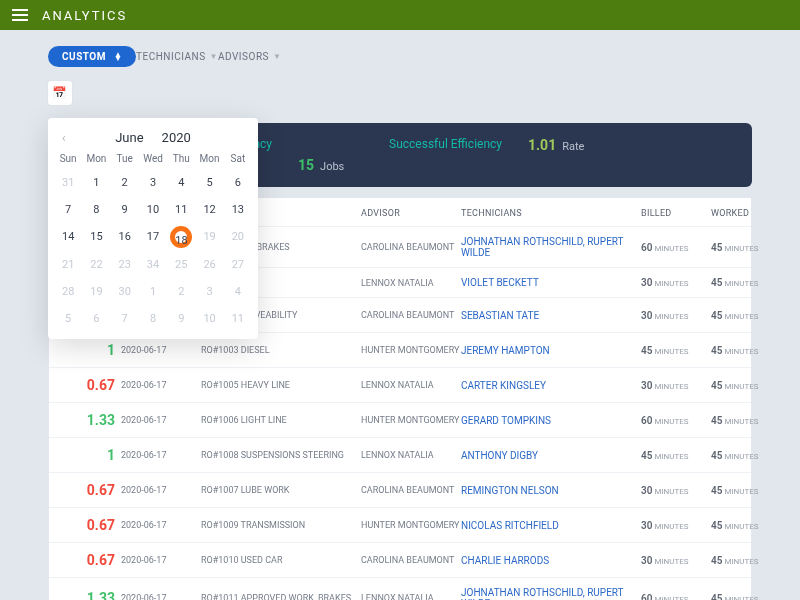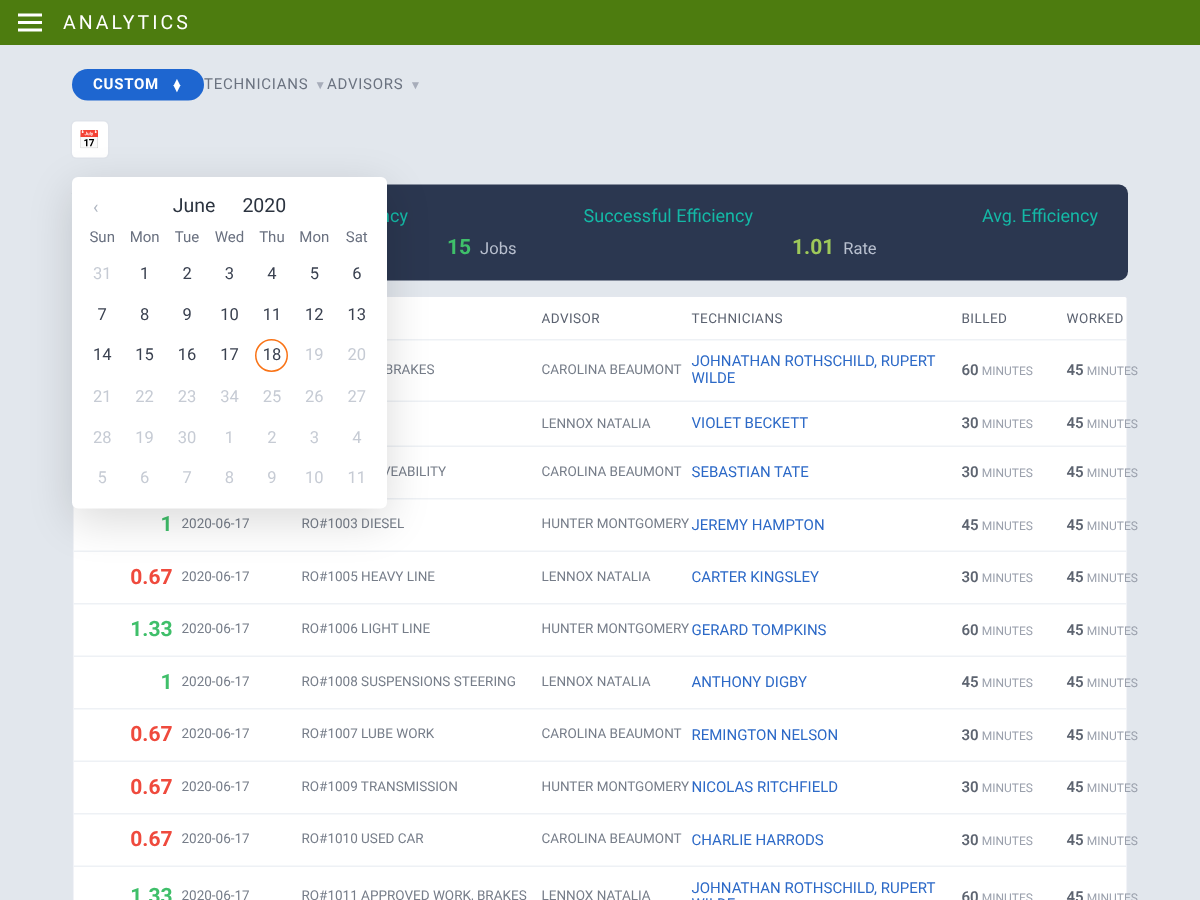--- a/index.html
+++ b/index.html
@@ -16,21 +16,21 @@
   .tri { font-size:8px; color:#a7adba; }
   .cal-btn { margin-top:14px; width:24px; height:24px; background:#fff; border-radius:3px; display:flex; align-items:center; justify-content:center; box-shadow:0 0 0 1px #dfe3ea; cursor:pointer; font-size:12px; color:#1b2a44;}
   .calendar-pop { position:absolute; top:88px; left:48px; background:#fff; border-radius:4px; box-shadow:0 8px 30px rgba(0,0,0,0.15); width:210px; padding:8px 6px 10px; z-index:10; }
   .cal-head { display:flex; align-items:center; justify-content:center; gap:18px; position:relative; padding:4px 0 6px; }
   .cal-prev { position:absolute; left:8px; color:#b0b7c2; font-size:12px; cursor:pointer; }
   .cal-month,.cal-year{ font-size:13px; color:#2c3440; }
   .cal-grid { display:grid; grid-template-columns:repeat(7,1fr); text-align:center; row-gap:6px; }
   .cal-grid .dow { font-size:10px; color:#6a7180; padding:2px 0; }
   .cal-grid .day { font-size:11px; color:#3a4150; padding:4px 0; cursor:pointer; }
   .cal-grid .day.out { color:#c6cbd4; }
-  .cal-grid .day.sel { border:1px solid #f97316; border-radius:50%; width:22px; height:22px; line-height:20px; margin:0 auto; padding:0; }
+  .cal-grid .day.sel { border:5px solid #f97316; border-radius:50%; width:22px; height:22px; line-height:20px; margin:0 auto; padding:0; }
   .metrics { margin-top:18px; background:#2b3750; border-radius:6px; color:#fff; display:flex; padding:14px 20px; gap:26px; }
   .metric { flex:1; }
   .metric .label { font-size:12px; color:#14b8a6; margin-bottom:6px;text-align:right; }
   .metric .val { font-size:14px; }
   .metric .num { font-weight:700; margin-right:6px; }
   .metric .unit { font-size:11px; color:#b9c0cf; }
   .red { color:#ef4a3d; }
   .green { color:#3fbf6a; }
   .greenish { color:#9fc95a; }
   .table-wrap { background:#fff; margin-top:10px; border:1px solid #e3e7ee; border-radius:2px; }
@@ -141,21 +141,20 @@
   <div class="metrics">
     <div class="metric">
       <div class="label">...ailed Efficiency</div>
       <div class="val"><span class="num red">3</span><span class="unit">Jobs</span></div>
     </div>
     <div class="metric">
       <div class="label">Successful Efficiency</div>
       <div class="val"><span class="num green">15</span><span class="unit">Jobs</span></div>
     </div>
     <div class="metric">
-      <div class="label">Avg. Efficiency</div>
       <div class="val"><span class="num greenish">1.01</span><span class="unit">Rate</span></div>
     </div>
   </div>
 
   <div class="table-wrap">
     <div class="thead">
       <div></div>
         <div></div>
         <div></div>
       <div>ADVISOR</div>

